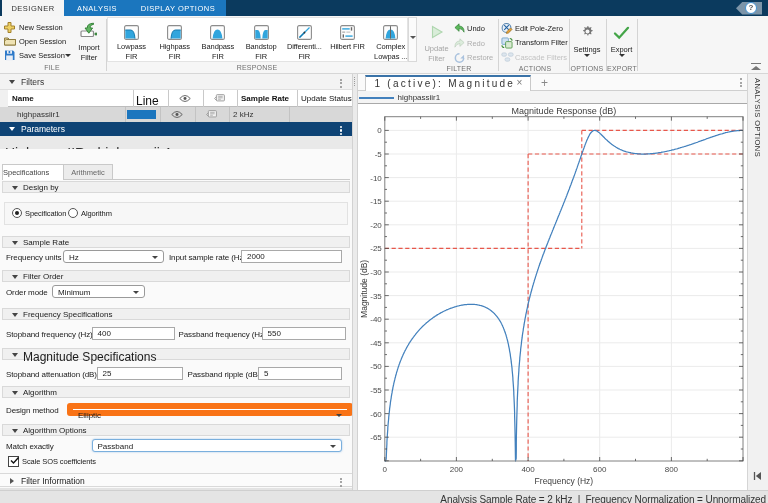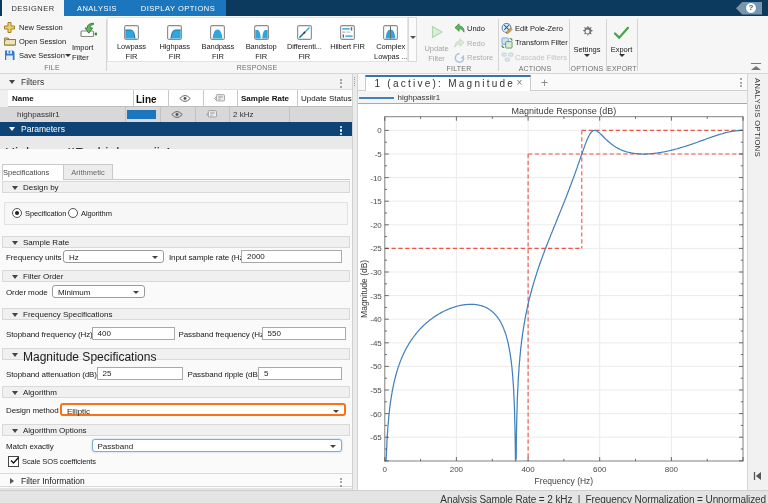--- a/index.html
+++ b/index.html
@@ -46,21 +46,21 @@
   <div class="abs ico-txt" style="left:19px;top:35px">Save Session</div>
   <div class="abs" style="left:65px;top:38px;width:0;height:0;border-left:3px solid transparent;border-right:3px solid transparent;border-top:3.5px solid #333"></div>
   <div class="abs lbl9" style="left:30px;top:48px;width:44px;text-align:center">FILE</div>
   <div class="abs" style="left:80px;top:6px">
       <svg width="17" height="16" viewBox="0 0 17 16">
         <rect x="1" y="9" width="12.5" height="5.5" rx="1" fill="#fdfdfd" stroke="#8a8a8a" stroke-width="1.2"></rect>
         <path d="M13.5 1.2 q-6.5 0.3 -6.2 4.8 l-2.3 0 l3.8 5.2 l3.8 -5.2 l-2.3 0 q-0.6 -3 3.2 -3.6 z" fill="#62b562" stroke="#2e7d32" stroke-width="0.9"></path>
         <path d="M14.5 12 l3 0 m-1.5 -1.5 l0 3" stroke="#2e7d32" stroke-width="1.3"></path>
       </svg>
     </div>
-  <div class="abs ico-txt" style="left:72px;top:26.5px;width:34px;line-height:10px">Import<br>Filter</div>
+  <div class="abs ico-txt" style="left:72px;top:26.5px;width:34px;text-align:center;line-height:10px">Import<br>Filter</div>
   <div class="sec-sep" style="left:106px;top:3px;height:52px"></div>
   <div class="abs" style="left:107px;top:1px;width:301px;height:45px;background:#fff;border:1px solid #e3e3e3"></div>
   <div class="abs" style="left:124.0px;top:9px">
       <svg width="15" height="15" viewBox="0 0 15 15">
         <rect x="0.6" y="0.6" width="13.8" height="13.8" rx="1.5" fill="#fdfdfd" stroke="#8c8c8c" stroke-width="1.1"></rect>
         <path d="M1.3 13.6 v-8.6 h5.3 q3.8 0 4.4 8.6 z" fill="#31a5dd"></path>
         <path d="M1.3 5 h5.3 q3.8 0 4.4 8.6" fill="none" stroke="#1479ae" stroke-width="1"></path>
       </svg>
     </div>
     <div class="abs gal-lbl" style="left:110.5px;top:26px;width:42px">Lowpass<br>FIR</div>
@@ -204,21 +204,21 @@
       <div style="width:2.2px;height:2.2px;border-radius:50%;background:#8a8a8a"></div>
     </div>
 </div>
 <div class="abs" style="left:8px;top:90px;width:352px;height:17px;background:#fff;border-bottom:1px solid #bdbdbd">
   <div class="abs" style="left:124.5px;top:0;width:1px;height:17px;background:#c9c9c9"></div>
     <div class="abs" style="left:159.5px;top:0;width:1px;height:17px;background:#c9c9c9"></div>
     <div class="abs" style="left:194.5px;top:0;width:1px;height:17px;background:#c9c9c9"></div>
     <div class="abs" style="left:229px;top:0;width:1px;height:17px;background:#c9c9c9"></div>
     <div class="abs" style="left:289px;top:0;width:1px;height:17px;background:#c9c9c9"></div>
   <div class="abs" style="left:4px;top:4px;font-size:8px;font-weight:bold;color:#111">Name</div>
-  <div class="abs" style="left:128px;top:4px;font-size:10px;font-weight:bold;color:#111">Line</div>
+  <div class="abs" style="left:128px;top:4px;font-size:12px;font-weight:normal;color:#111">Line</div>
   <div class="abs" style="left:171px;top:5px">
       <svg width="12" height="7" viewBox="0 0 13 8">
         <path d="M0.5 4 Q6.5 -2.8 12.5 4 Q6.5 10.8 0.5 4 z" fill="none" stroke="#555" stroke-width="1"></path>
         <circle cx="6.5" cy="4" r="1.7" fill="#555"></circle>
       </svg>
     </div>
   <div class="abs" style="left:206px;top:4px">
       <svg width="11" height="9" viewBox="0 0 12 10">
         <rect x="2.5" y="0.7" width="9" height="7" rx="1" fill="#f2f2f2" stroke="#9a9a9a" stroke-width="1"></rect>
         <path d="M2.5 3 l-2 2 l2 2" fill="none" stroke="#9a9a9a" stroke-width="1"></path>
@@ -310,21 +310,21 @@
   </div>
 <div class="flabel" style="left:6px;top:370px">Stopband attenuation (dB)</div>
 <div class="inp" style="left:96.5px;top:367px;width:86.5px;height:13px">25</div>
 <div class="flabel" style="left:187.5px;top:370px">Passband ripple (dB)</div>
 <div class="inp" style="left:258px;top:367px;width:84px;height:13px">5</div>
 <div class="abs" style="left:2px;top:386px;width:348px;height:11.5px;background:#f0f0f0;border:1px solid #d9d9d9">
     <div class="abs" style="width:0;height:0;left:9px;top:3.5px;border-top:4.2px solid #444;border-left:3.2px solid transparent;border-right:3.2px solid transparent"></div>
     <div class="abs" style="left:20px;top:1px;font-size:8px;color:#1a1a1a">Algorithm</div>
   </div>
 <div class="flabel" style="left:6px;top:406px">Design method</div>
-<div class="dd" style="left:60px;top:402.5px;width:286px;height:13px;border:2px solid #f97316">
+<div class="dd" style="left:67px;top:402.5px;width:286px;height:13px;border:6px solid #f97316">
     <span style="position:absolute;left:5px;top:2px">Elliptic</span>
     <span class="arr"></span>
   </div>
 <div class="abs" style="left:2px;top:424px;width:348px;height:11.5px;background:#f0f0f0;border:1px solid #d9d9d9">
     <div class="abs" style="width:0;height:0;left:9px;top:3.5px;border-top:4.2px solid #444;border-left:3.2px solid transparent;border-right:3.2px solid transparent"></div>
     <div class="abs" style="left:20px;top:1px;font-size:8px;color:#1a1a1a">Algorithm Options</div>
   </div>
 <div class="flabel" style="left:6px;top:442px">Match exactly</div>
 <div class="dd" style="left:91.5px;top:439px;width:250.5px;height:13px;border:1px solid #7aafdd;box-shadow:0 0 2px rgba(100,160,220,.6)">
     <span style="position:absolute;left:5px;top:2px">Passband</span>

